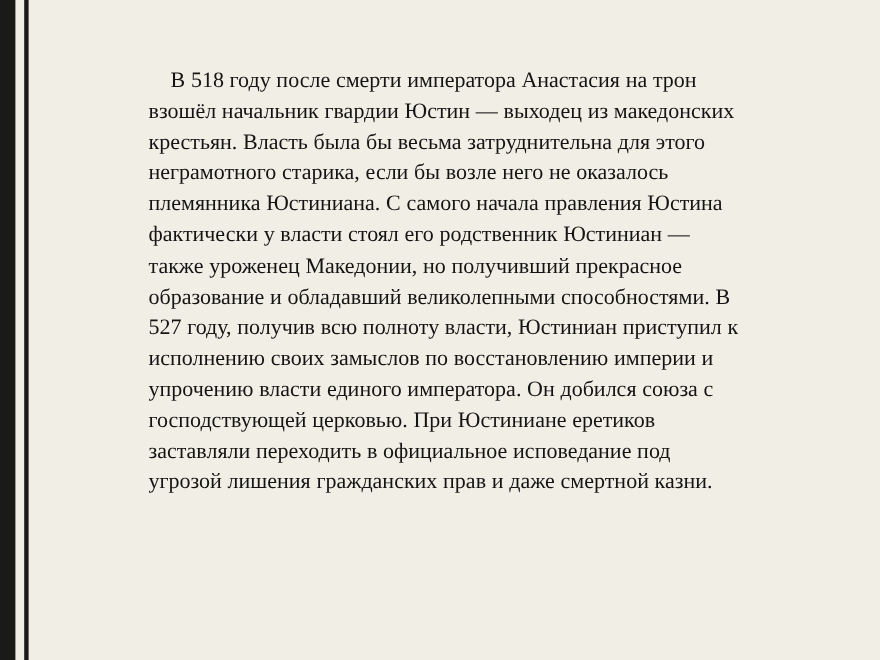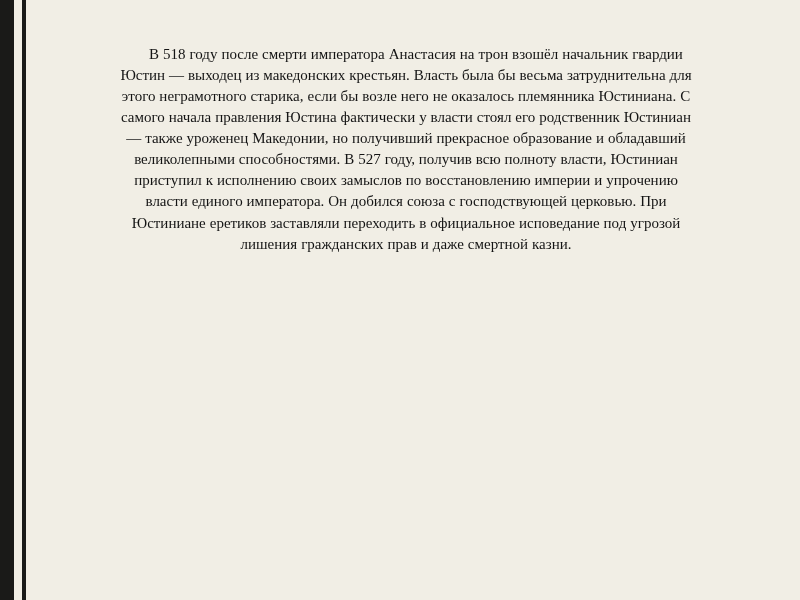--- a/index.html
+++ b/index.html
@@ -37,27 +37,27 @@
     background: #1a1a18;
   }
   .content {
     position: absolute;
     left: 92px;
     top: 44px;
     width: 600px;
   }
   .body-text {
     font-family: "Liberation Serif", serif;
-    font-size: 15px;
+    font-size: 20px;
     line-height: 1.405;
     color: #141414;
     text-indent: 20px;
     padding-left: 28px;
-    text-align: center;
-    margin: 0;
+    text-align: left;
+    margin: 15px;
     white-space: pre-wrap;
     word-spacing: 0.2px;
   }
 </style>
 </head>
 <body>
 
 <div class="slide">
   <div class="left-bar-outer"></div>
   <div class="left-bar-inner"></div>

